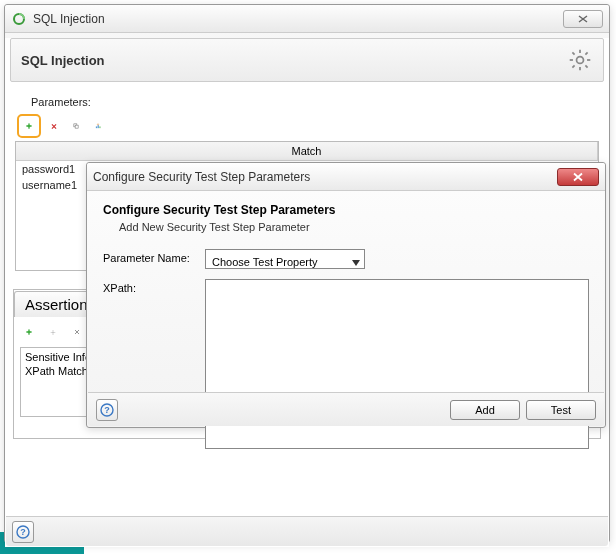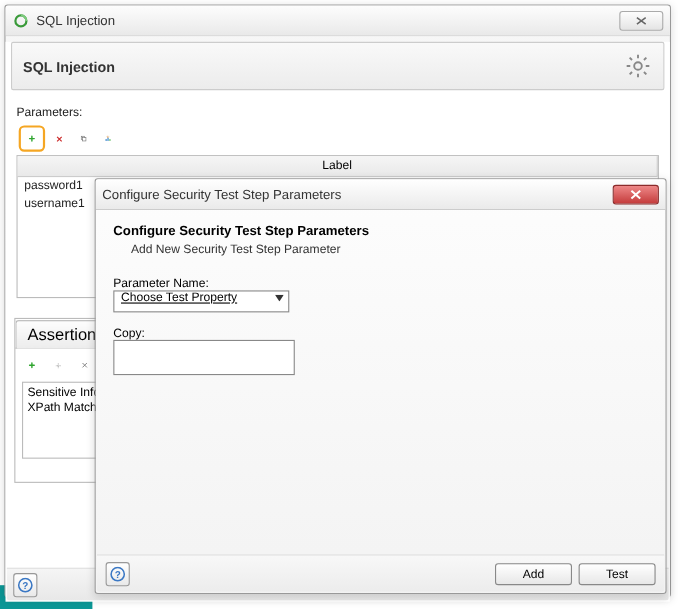--- a/index.html
+++ b/index.html
@@ -56,21 +56,21 @@
     background:linear-gradient(#f9f9f9,#ececec);
     border:1px solid #ccc;
     margin:5px 5px 8px 5px;
     padding:8px 10px;
     display:flex; align-items:center; justify-content:space-between;
     border-radius:2px;
   }
   .header-strip .h-title{font-weight:bold;font-size:13px;color:#333;}
   .gear-icon svg{display:block;}
   .section{padding:2px 10px;}
-  .section-label{font-size:11px;margin:4px 0 6px 0;color:#222;}
+  .section-label{font-size:11px;margin:4px 0 6px 16px;color:#222;}
   .toolbar-row{display:flex;align-items:center;gap:4px;margin-bottom:3px;padding-left:2px;}
   .tb-btn{width:18px;height:18px;display:flex;align-items:center;justify-content:center;border:0;background:transparent;cursor:pointer;}
   .highlight-box{border:2px solid #f5a623;border-radius:5px;padding:1px;}
   
   .param-table{
     border:1px solid #bbb; margin:0 0 10px 0;
     height:130px; background:#fff;
   }
   .param-table .th-row{display:flex;background:linear-gradient(#f5f5f5,#e9e9e9);border-bottom:1px solid #ccc;}
   .param-table .th{padding:3px 6px;font-size:11px;border-right:1px solid #ccc;}
@@ -104,34 +104,34 @@
     background:linear-gradient(#fff,#e9e9e9);display:flex;align-items:center;justify-content:center;
     cursor:pointer;
   }
   
   .teal-strip{
     position:absolute;left:0;bottom:0;width:84px;height:22px;background:#0b9796;
   }
   
   
   .dialog{
-    left:86px;top:162px;width:520px;height:378px;
+    left:86px;top:162px;width:520px;height:266px;
     z-index:10;
     background:linear-gradient(#fdfdfd,#f3f3f3);
   }
   .dialog .titlebar{background:linear-gradient(#fff,#eaeaea);}
   .dlg-body{padding:12px 16px 6px 16px;}
   .dlg-body .dtitle{font-weight:bold;font-size:12px;margin-bottom:4px;}
   .dlg-body .dsub{font-size:11px;color:#333;margin-bottom:16px;margin-left:16px;}
-  .form-row{display:flex;align-items:flex-start;margin-bottom:10px;flex-direction:column;}
+  .form-row{display:flex;align-items:flex-start;margin-bottom:10px;}
   .form-row label{width:102px;font-size:11px;padding-top:3px;}
   .select-box{
     border:1px solid #888;background:#fff;height:20px;min-width:160px;
-    display:flex;align-items:flex-start;padding:0 4px 0 6px;font-size:11px;
-    cursor:pointer; gap:6px;text-decoration:underline;
+    display:flex;align-items:flex-end;padding:0 4px 0 6px;font-size:11px;
+    cursor:pointer; gap:6px;
   }
   .select-box .arrow{margin-left:auto;}
   .text-input{
     border:1px solid #888;background:#fff;height:20px;flex:1;
     font-size:11px;padding:2px 4px;
   }
   .textarea-input{
     border:1px solid #888;background:#fff;flex:1;height:170px;
     font-size:11px;padding:2px 4px;resize:none;
   }
@@ -213,21 +213,21 @@
           <svg width="14" height="14" viewBox="0 0 14 14">
               <rect x="2" y="8" width="3" height="4" fill="#5b9bd5"></rect>
               <rect x="6" y="5" width="3" height="7" fill="#5b9bd5"></rect>
               <rect x="10" y="8" width="3" height="4" fill="#7cc97c"></rect>
               <path d="M7 1 L7 4 M5 3 L7 5 L9 3" stroke="#e08b2f" stroke-width="1.3" fill="none"></path>
             </svg>
         </button>
       </div>
       <div class="param-table">
         <div class="th-row">
-          <div class="th" style="width:100%;text-align:center">Label</div>
+          <div class="th" style="width:100%;text-align:center">Match</div>
         </div>
         <div class="row">password1</div>
         <div class="row">username1</div>
       </div>
     </div>
 
     <div class="assert-panel">
       <div class="tab-strip">
         <div class="tab">Assertions</div>
       </div>
@@ -293,21 +293,21 @@
         <span class="arrow">
           <svg width="8" height="6" viewBox="0 0 8 6">
               <path d="M0 0 L8 0 L4 6 Z" fill="#333"></path>
             </svg>
         </span>
       </div>
     </div>
 
 
     <div class="form-row">
-      <label>Copy:</label>
+      <label>XPath:</label>
       <textarea class="textarea-input" value="" style=""></textarea>
     </div>
   </div>
   <div class="dlg-footer">
     <div class="help-btn">
       <svg width="14" height="14" viewBox="0 0 14 14">
           <circle cx="7" cy="7" r="6" fill="none" stroke="#3b78c4" stroke-width="1.4"></circle>
           <text x="7" y="10" text-anchor="middle" font-size="9" fill="#3b78c4" font-weight="bold">?</text>
         </svg>
     </div>

